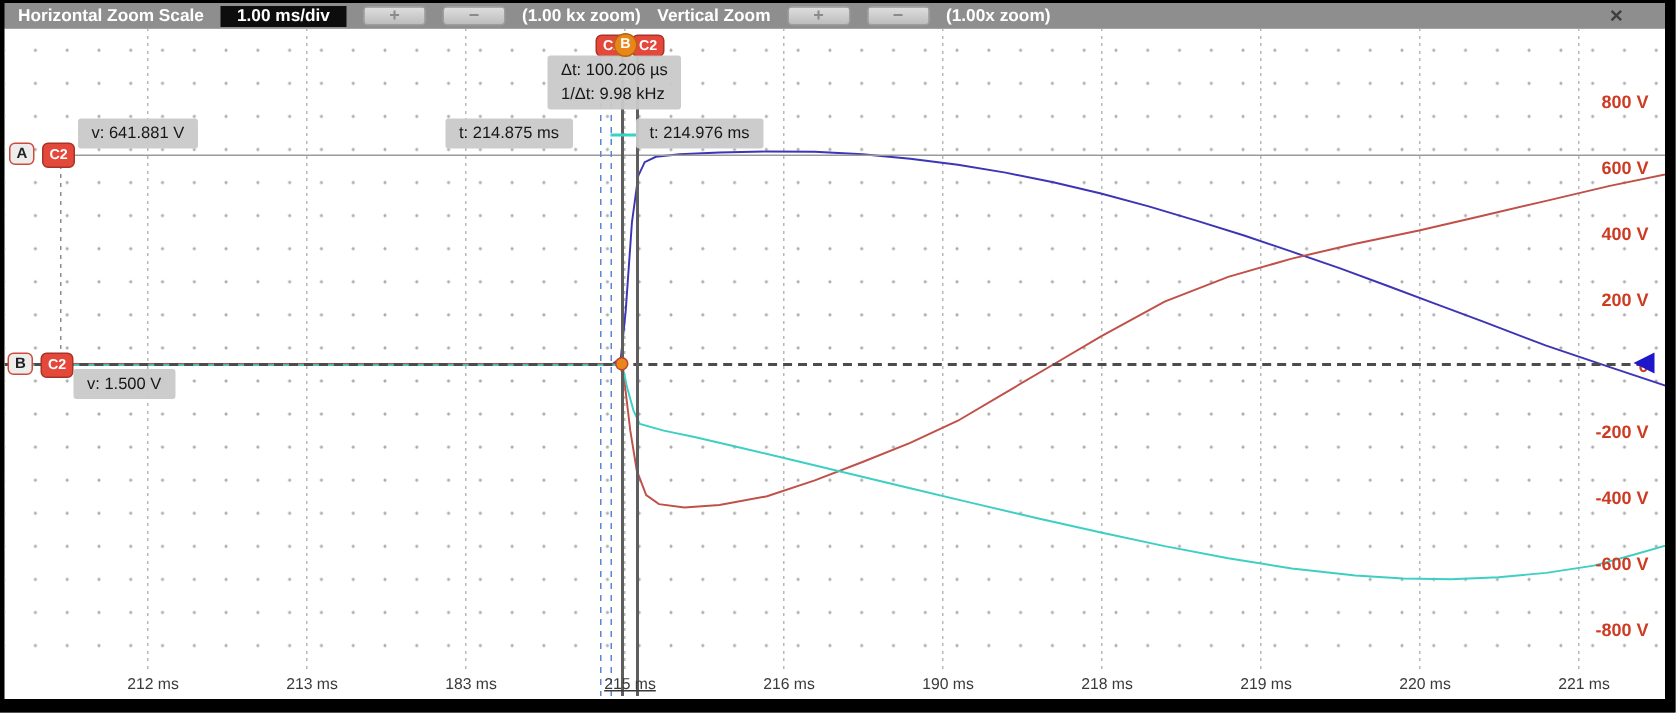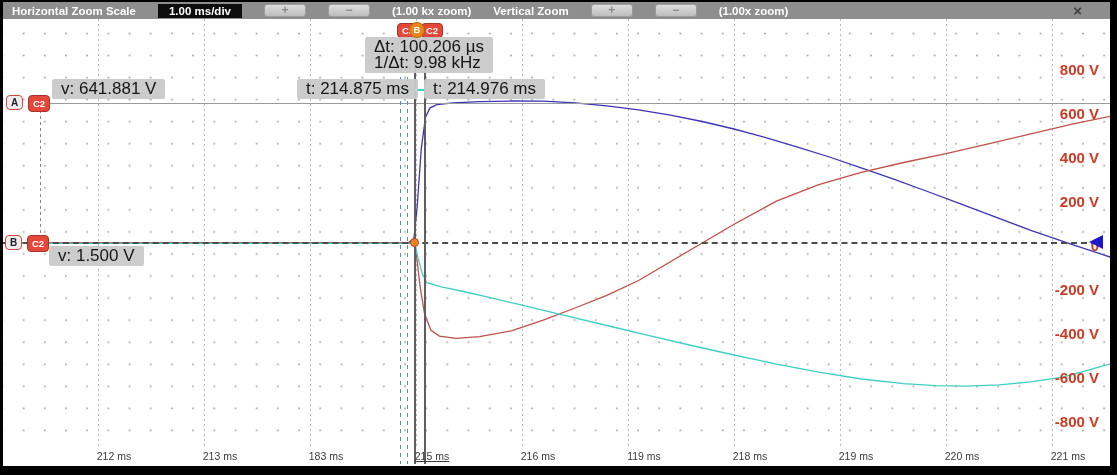--- a/index.html
+++ b/index.html
@@ -1,57 +1,57 @@
 <!DOCTYPE html>
 <html><head>
 <meta charset="utf-8">
 <style>
   * { margin:0; padding:0; box-sizing:border-box; }
   body { font-family:"Liberation Sans", sans-serif; background:#555; }
   .window { position:relative; width:1117px; height:475px; background:#000; overflow:hidden; }
 
   
   .toolbar { position:absolute; left:3px; top:2px; width:1107px; height:17px; background:#8e8e8e;
-             display:flex; align-items:center; gap:22px; padding-left:9px;
+             display:flex; align-items:center; gap:11px; padding-left:9px;
              color:#fff; font-size:11.5px; font-weight:bold; }
   .valuebox { background:#0d0d0d; color:#fff; padding:1px 11px; font-weight:bold; font-size:11.5px; }
   .zbtn { width:42px; height:13px; border:1px solid #9d9d9d; border-radius:3px;
           background:linear-gradient(#dedede,#bdbdbd); color:#8a8a8a; font-weight:bold;
           font-size:12px; line-height:9px; text-align:center; cursor:pointer;
           font-family:"Liberation Sans", sans-serif; }
   .closex { margin-left:auto; margin-right:28px; color:#3f3f3f; font-size:15px; font-weight:bold; cursor:pointer; }
 
   
   .plot { position:absolute; left:3px; top:19px; width:1107px; height:447px; background:#fff;
           overflow:hidden; font-size:11px; color:#191919; }
   .dots { position:absolute; left:0; top:0; right:0; bottom:19px;
           background-image:radial-gradient(circle,#ababab 0.9px,rgba(0,0,0,0) 1.15px);
           background-size:21.2px 22.05px; background-position:10px 3.5px; }
   .vgrid { position:absolute; top:0; bottom:20px; width:1px;
            background-image:repeating-linear-gradient(to bottom,#b8b8b8 0 2px,transparent 2px 5px); }
-  #timeAxis { position:absolute; left:16px; right:0; bottom:2px; height:14px; }
+  #timeAxis { position:absolute; left:4px; right:0; bottom:2px; height:14px; }
   .tlab { position:absolute; width:52px; text-align:center; color:#3a3a3a; font-size:10.5px; }
   #voltAxis { position:absolute; right:0; top:0; bottom:0; width:70px; pointer-events:none; }
   .vlab { position:absolute; right:11px; width:55px; text-align:right;
-          color:#ce3a22; font-weight:bold; font-size:15px; }
+          color:#ce3a22; font-weight:bold; font-size:12px; }
   #traceSvg { position:absolute; left:0; top:0; }
 
   
   .hcursorA { position:absolute; left:44px; right:0; top:84px; height:1px; background:#9b9b9b; }
   .hcursorB { position:absolute; left:0; right:13px; top:223px; height:0; border-top:2px dashed #4c4c4c; }
   .vdash  { position:absolute; top:18px; bottom:2px; width:1px;
             background:repeating-linear-gradient(to bottom,#5b86d2 0 4px,transparent 4px 8px); }
   .vsolid { position:absolute; top:16px; bottom:2px; width:2px; background:#5e5e5e; }
   .vconnect { position:absolute; left:37px; top:85px; height:139px; width:1px;
             background:repeating-linear-gradient(to bottom,#8a8a8a 0 3px,transparent 3px 6px); }
   .cyanseg { position:absolute; left:404px; top:70px; width:18px; height:2px; background:#39d2c6; }
 
   
   .readout { position:absolute; background:rgba(201,201,201,0.95); color:#161616;
-             padding:2px 9px; border-radius:2px; white-space:nowrap; line-height:16px; font-size:17px; }
+             padding:2px 9px; border-radius:2px; white-space:nowrap; line-height:16px; font-size:11px; }
 
   
   .tag-red { position:absolute; background:#e4483b; color:#fff; font-size:9.5px; font-weight:bold;
              padding:1px 4px; border-radius:4px; border:1px solid #a83326; line-height:11px; cursor:pointer; }
   .tag-outline { position:absolute; background:#ededed; border:1.5px solid #cf4a3a; color:#222;
              font-size:10px; font-weight:bold; padding:0 4px; border-radius:4px; line-height:13px; cursor:pointer; }
   .tag-circle { position:absolute; width:16px; height:16px; border-radius:50%; background:#e8861c;
              border:1px solid #b5670f; color:#fff; font-size:9.5px; font-weight:bold;
              text-align:center; line-height:14px; z-index:6; cursor:pointer; }
   .trigdot { position:absolute; left:407px; top:219px; width:9px; height:9px; border-radius:50%;
@@ -138,21 +138,21 @@
         <div class="vlab" style="top: 306.2px; color: rgb(206, 58, 34);">-400 V</div>
         <div class="vlab" style="top: 350.3px; color: rgb(206, 58, 34);">-600 V</div>
         <div class="vlab" style="top: 394.4px; color: rgb(206, 58, 34);">-800 V</div>
       </div>
     <div id="timeAxis">
         <div class="tlab" style="left: 69px;">212 ms</div>
         <div class="tlab" style="left: 175px;">213 ms</div>
         <div class="tlab" style="left: 281px;">183 ms</div>
         <div class="tlab" style="left: 387px; text-decoration: underline;">215 ms</div>
         <div class="tlab" style="left: 493px;">216 ms</div>
-        <div class="tlab" style="left: 599px;">119 ms</div>
+        <div class="tlab" style="left: 599px;">190 ms</div>
         <div class="tlab" style="left: 705px;">218 ms</div>
         <div class="tlab" style="left: 811px;">219 ms</div>
         <div class="tlab" style="left: 917px;">220 ms</div>
         <div class="tlab" style="left: 1023px;">221 ms</div>
       </div>
 
     <div class="blue-arrow"></div>
   </div>
 </div>
 

